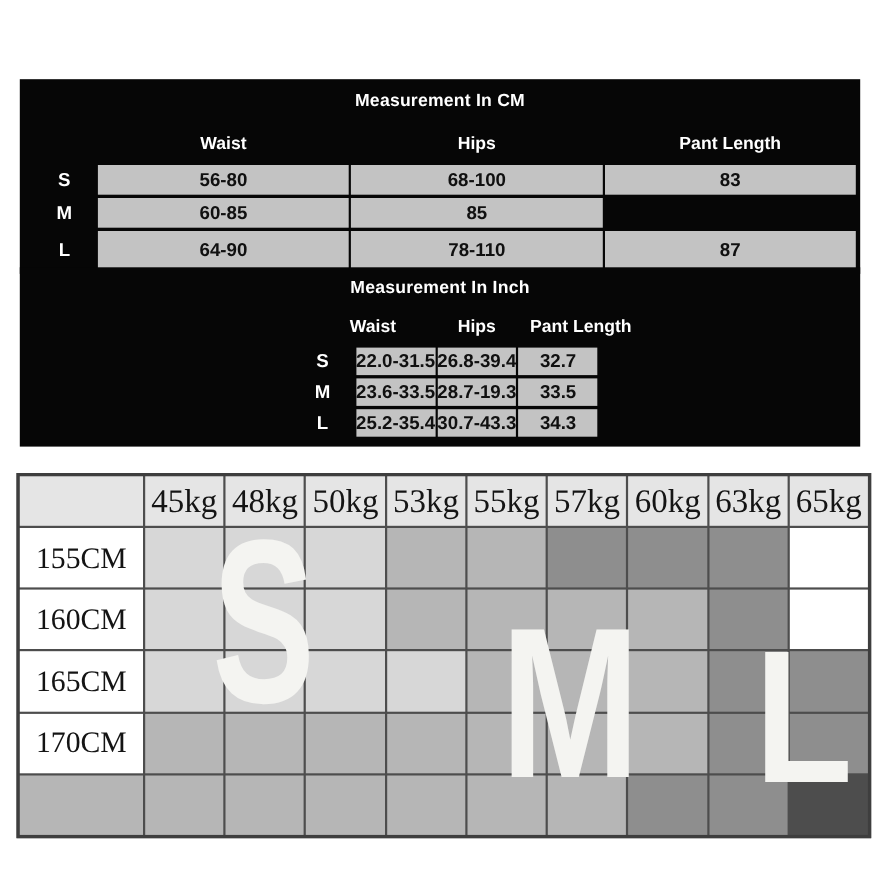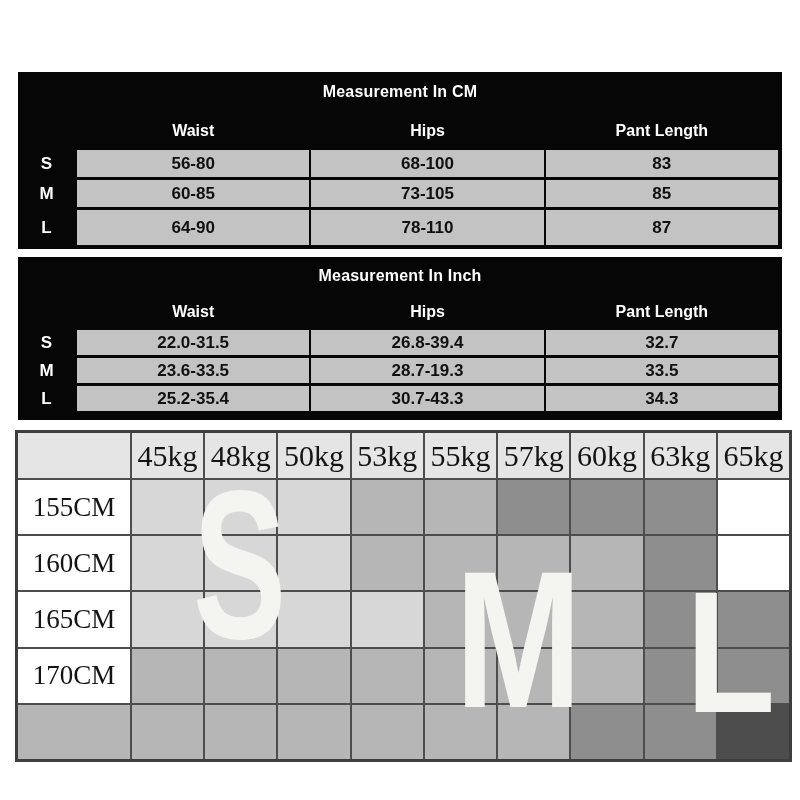--- a/index.html
+++ b/index.html
@@ -8,32 +8,32 @@
     font-family:"Liberation Sans", sans-serif; position:relative;
   }
   .page { position:absolute; inset:0; }
 
   
   .meas-table {
     position:absolute; left:18px; width:764px; background:#060606;
     color:#ffffff; display:flex; flex-direction:column; box-sizing:border-box;
   }
   #cm-table  { top:72px;  height:177px; }
-  #inch-table{ top:257px; height:163px; }
+  #inch-table{ top:243px; height:163px;align-items:center; }
 
   .t-title {
     display:flex; align-items:center; justify-content:center;
     font-weight:bold; font-size:16px; letter-spacing:0.2px;
   }
   #cm-table  .t-title { height:40px; }
   #inch-table .t-title { height:37px; }
 
   .t-header, .m-row {
     display:grid; grid-template-columns:57px 1fr 1fr 1fr;
-    column-gap:2px; padding-right:4px;
+    column-gap:2px; padding-right:4px;padding-left:12px;
   }
   .t-header { font-weight:bold; font-size:16px; }
   #cm-table  .t-header { height:38px; }
   #inch-table .t-header { height:36px; }
   .t-header > div { display:flex; align-items:center; justify-content:center; }
 
   .t-body { flex:1; display:flex; flex-direction:column; gap:3px; padding-bottom:4px; }
   .m-row  { flex:0 0 27px; }
   #inch-table .m-row { flex:0 0 25px; }
   .m-row:last-child { flex:1; }
@@ -84,21 +84,20 @@
     <div class="t-body">
         <div class="m-row">
           <div class="m-size">S</div>
           <div class="m-cell">56-80</div>
           <div class="m-cell">68-100</div>
           <div class="m-cell">83</div>
         </div>
         <div class="m-row">
           <div class="m-size">M</div>
           <div class="m-cell">60-85</div>
-          <div class="m-cell">73-105</div>
           <div class="m-cell">85</div>
         </div>
         <div class="m-row">
           <div class="m-size">L</div>
           <div class="m-cell">64-90</div>
           <div class="m-cell">78-110</div>
           <div class="m-cell">87</div>
         </div>
       </div>
   </section>

